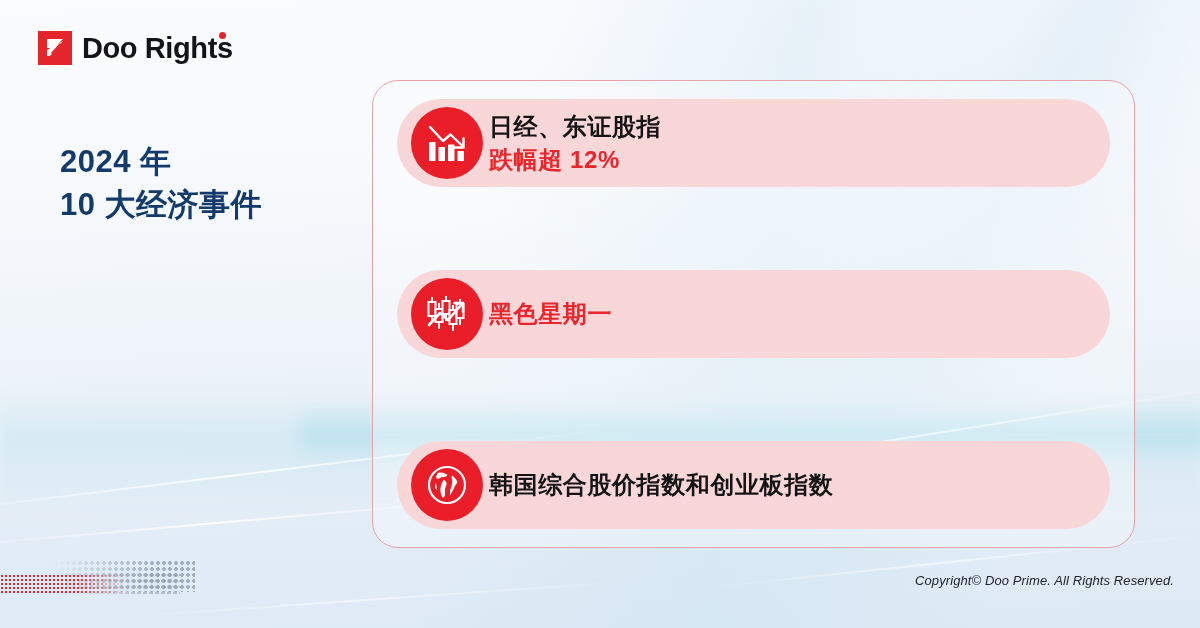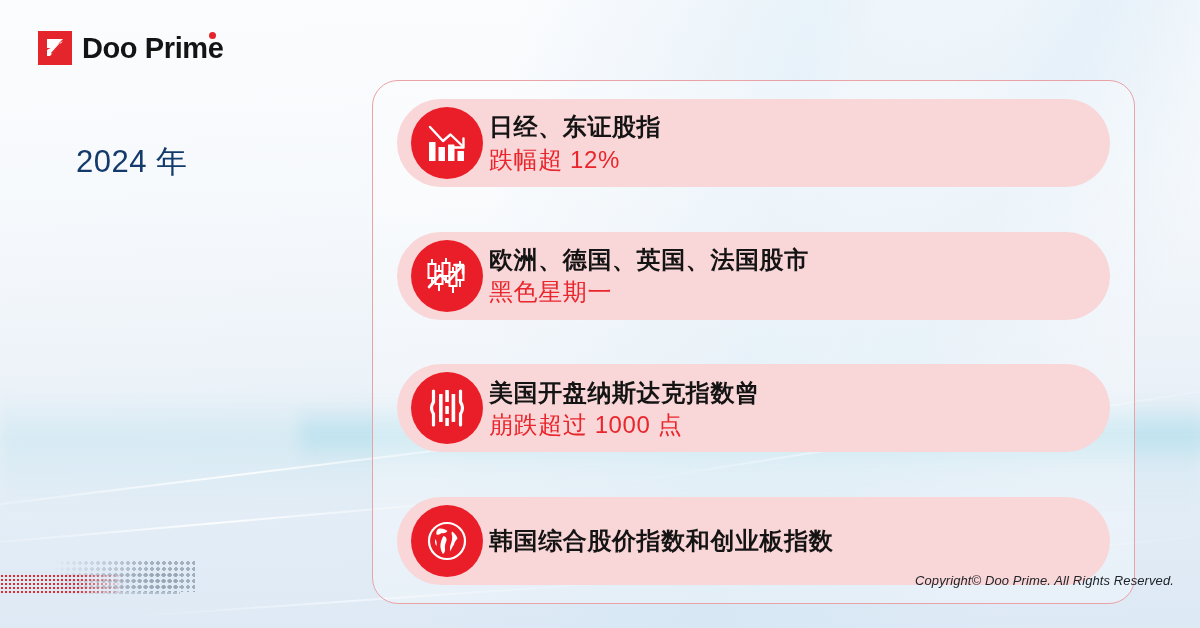--- a/index.html
+++ b/index.html
@@ -110,41 +110,40 @@
     background: #e4262c;
     right: 7px;
     top: -2px;
   }
 
   
   .headline-blue {
     position: absolute;
     left: 60px; top: 141px;
     font-size: 31px;
-    font-weight: 400;
+    font-weight: 700;
     color: #123a6b;
     line-height: 1.38;
     letter-spacing: 0.5px;
-    margin-left: 16px;
   }
   .headline-red {
     position: absolute;
     left: 60px; top: 302px;
     font-size: 38px;
     font-weight: 700;
     color: #e8262c;
     line-height: 1.42;
     letter-spacing: 1px;
   }
 
   
   .panel {
     position: absolute;
     left: 372px; top: 80px;
-    width: 763px; height: 524px;
+    width: 763px; height: 468px;
     border: 1.5px solid #e9a3a6;
     border-radius: 26px;
     background: rgba(255,255,255,0.30);
     box-sizing: border-box;
     padding: 18px 24px;
     display: flex;
     flex-direction: column;
     justify-content: space-between;
   }
 
@@ -176,21 +175,21 @@
   .row-text { display: flex; flex-direction: column; gap: 3px; }
   .line-main {
     font-size: 24px;
     font-weight: 700;
     color: #141414;
     letter-spacing: 0.6px;
     line-height: 1.22;
   }
   .line-sub {
     font-size: 24px;
-    font-weight: 400;
+    font-weight: 700;
     color: #e8262c;
     letter-spacing: 0.6px;
     line-height: 1.22;
   }
 
   .copyright {
     position: absolute;
     right: 26px;
     bottom: 40px;
     font-size: 13px;
@@ -220,27 +219,28 @@
 
   <div class="logo">
     <span class="logo-mark">
       <svg width="34" height="34" viewBox="0 0 34 34" aria-hidden="true">
         <path d="M9 8 H25 L16 17 H9 Z" fill="#ffffff"></path>
         <path d="M25 10 L12 25 H9 L9 19 Z" fill="#ffffff"></path>
         <path d="M22.5 12.5 L13.5 22.5" stroke="#e4262c" stroke-width="1.6"></path>
       </svg>
     </span>
     <span class="logo-text" style="position:relative;">
-      <span>Doo Prime</span>
+      <span>Doo Rights</span>
       <span class="logo-dot"></span>
     </span>
   </div>
 
   <div class="headline-blue">
     <div>2024 年</div>
+    <div>10 大经济事件</div>
   </div>
 
   <div class="headline-red">
   </div>
 
   <div class="panel">
 
     <div class="row">
       <span class="badge">
         <svg width="46" height="46" viewBox="0 0 46 46" aria-hidden="true">
@@ -275,44 +275,24 @@
             <rect x="11.5" y="18" width="7" height="13"></rect>
             <rect x="18.5" y="10" width="7" height="13"></rect>
             <rect x="25.5" y="19" width="7" height="14"></rect>
             <rect x="32.5" y="13" width="7" height="14"></rect>
           </g>
           <path d="M5 34 L16 22 L24 29 L38 13" stroke="#ffffff" stroke-width="2.6" fill="none" stroke-linecap="round" stroke-linejoin="round"></path>
           <path d="M30.5 12 L39 12 L39 20.5" stroke="#ffffff" stroke-width="2.6" fill="none" stroke-linecap="round" stroke-linejoin="round"></path>
         </svg>
       </span>
       <span class="row-text">
-        <span class="line-main">欧洲、德国、英国、法国股市</span>
         <span class="line-sub">黑色星期一</span>
       </span>
     </div>
 
-    <div class="row">
-      <span class="badge">
-        <svg width="46" height="46" viewBox="0 0 46 46" aria-hidden="true">
-          <g fill="#ffffff">
-            <rect x="15" y="9" width="3.6" height="28" rx="0.4"></rect>
-            <rect x="21.3" y="5" width="3.6" height="12" rx="0.4"></rect>
-            <rect x="21.3" y="21" width="3.6" height="8" rx="0.4"></rect>
-            <rect x="21.3" y="33" width="3.6" height="8" rx="0.4"></rect>
-            <rect x="27.6" y="9" width="3.6" height="28" rx="0.4"></rect>
-          </g>
-          <path d="M9.5 6 L9.5 17 Q5.5 23 9.5 29 L9.5 40" stroke="#ffffff" stroke-width="3.2" fill="none" stroke-linecap="round"></path>
-          <path d="M36.5 6 L36.5 17 Q40.5 23 36.5 29 L36.5 40" stroke="#ffffff" stroke-width="3.2" fill="none" stroke-linecap="round"></path>
-        </svg>
-      </span>
-      <span class="row-text">
-        <span class="line-main">美国开盘纳斯达克指数曾</span>
-        <span class="line-sub">崩跌超过 1000 点</span>
-      </span>
-    </div>
 
     <div class="row">
       <span class="badge">
         <svg width="46" height="46" viewBox="0 0 46 46" aria-hidden="true">
           <circle cx="23" cy="23" r="18" fill="none" stroke="#ffffff" stroke-width="2.2"></circle>
           <g fill="#ffffff">
             <path d="M14 11 C17 10 21 11 23.5 13 C22 15 19.5 15.5 17.5 15 C16 16.5 14.5 17 12.5 16.5 C12 14.5 12.5 12.5 14 11 Z"></path>
             <path d="M19.5 18 C21.5 18.5 23 20 22.5 22.5 C21.5 25.5 20.5 27.5 21 30.5 C21.5 33 20.5 35 19 36 C17 33 16 29.5 16.5 26 C17 23 18 20 19.5 18 Z"></path>
             <path d="M28 13.5 C30.5 15 32.5 17.5 33.5 20.5 C32 22 30.5 24 30 26.5 C28.5 29 27 31 26.5 33.5 C25.5 31 26 28 27 25.5 C28 23 28.5 20 28 17.5 C27.5 16 27.5 14.5 28 13.5 Z"></path>
             <path d="M11.5 21 C12.5 23 13 25.5 12.5 28 C11 26 10.5 23.5 11.5 21 Z"></path>

